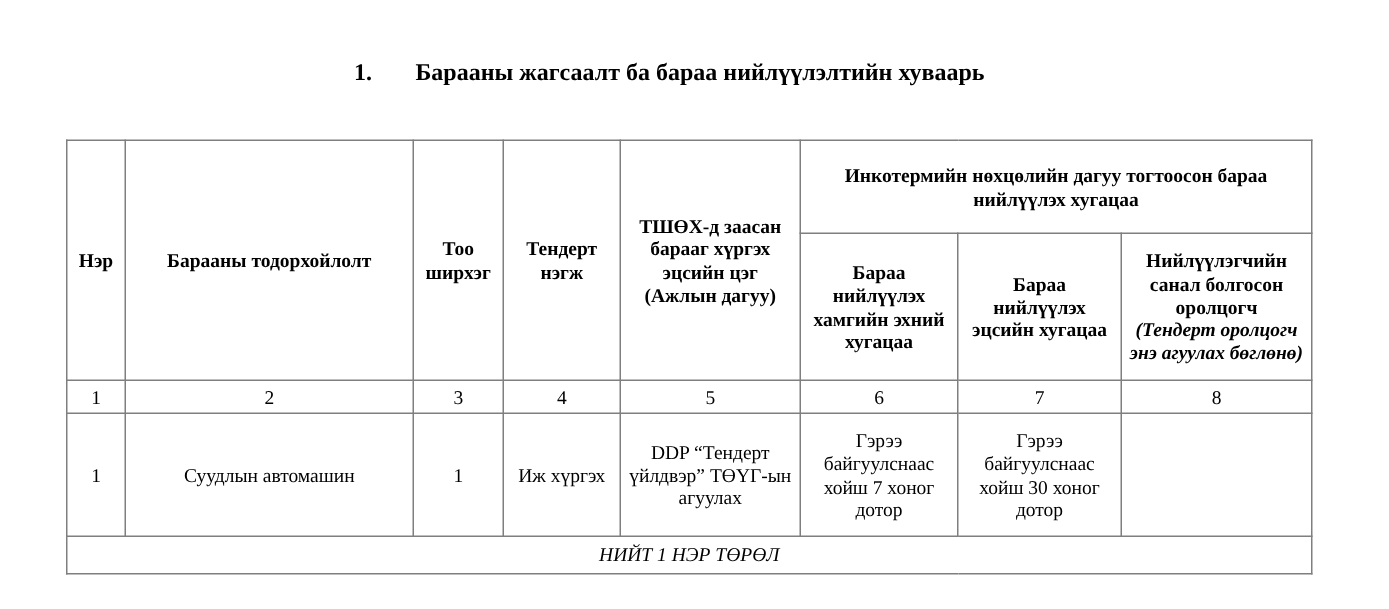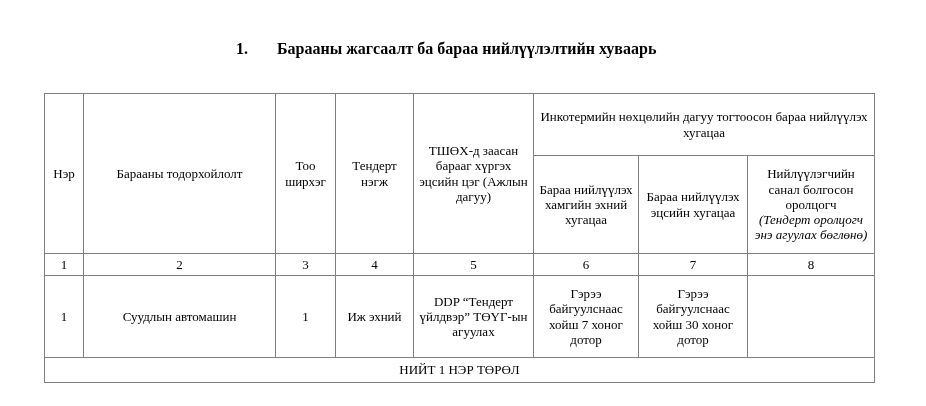--- a/index.html
+++ b/index.html
@@ -40,30 +40,30 @@
   table.goods-table td {
     border: 1px solid #7f7f7f;
     font-size: 13px;
     line-height: 1.17;
     text-align: center;
     vertical-align: middle;
     padding: 2px 4px;
     overflow: hidden;
   }
   table.goods-table th {
-    font-weight: normal;
+    font-weight: bold;
   }
   table.goods-table td {
     font-weight: normal;
   }
   tr.hdr-row-1 { height: 62px; }
   tr.hdr-row-2 { height: 98px; }
   tr.num-row   { height: 22px; }
   tr.data-row  { height: 82px; }
-  tr.total-row { height: 25px; }
+  tr.total-row { height: 25px; font-style: italic; }
   th.desc-hdr {
     padding-top: 48px;
   }
   .note {
     display: block;
     font-style: italic;
   }
   td.total-cell {
     font-weight: bold;
   }
@@ -111,21 +111,21 @@
       <td>4</td>
       <td>5</td>
       <td>6</td>
       <td>7</td>
       <td>8</td>
     </tr>
     <tr class="data-row">
       <td>1</td>
       <td>Суудлын автомашин</td>
       <td>1</td>
-      <td>Иж эхний</td>
+      <td>Иж хүргэх</td>
       <td>DDP “Тендерт үйлдвэр” ТӨҮГ-ын агуулах</td>
       <td>Гэрээ байгуулснаас хойш 7 хоног дотор</td>
       <td>Гэрээ байгуулснаас хойш 30 хоног дотор</td>
       <td></td>
     </tr>
     <tr class="total-row">
       <td colspan="8" class="total-cell">НИЙТ 1 НЭР ТӨРӨЛ</td>
     </tr>
   </tbody>
 </table>

